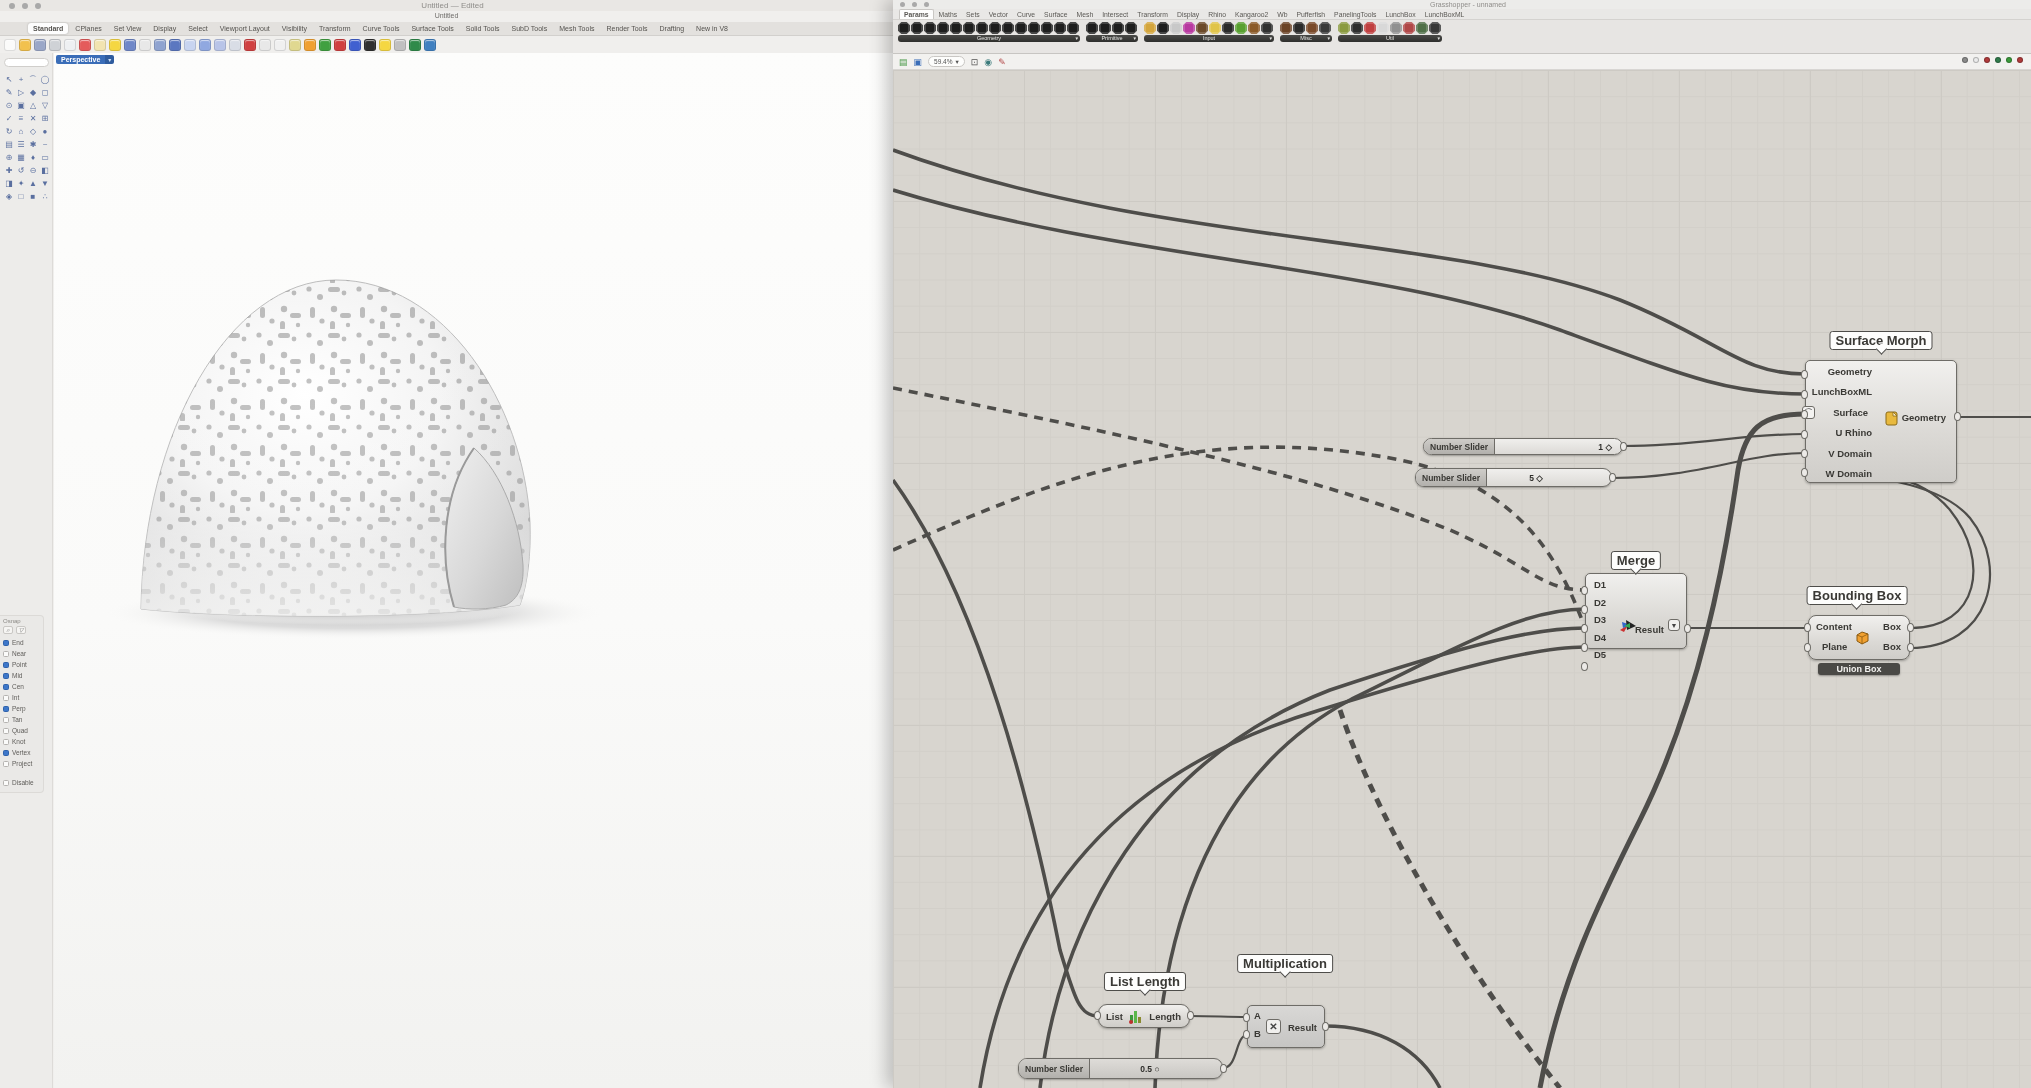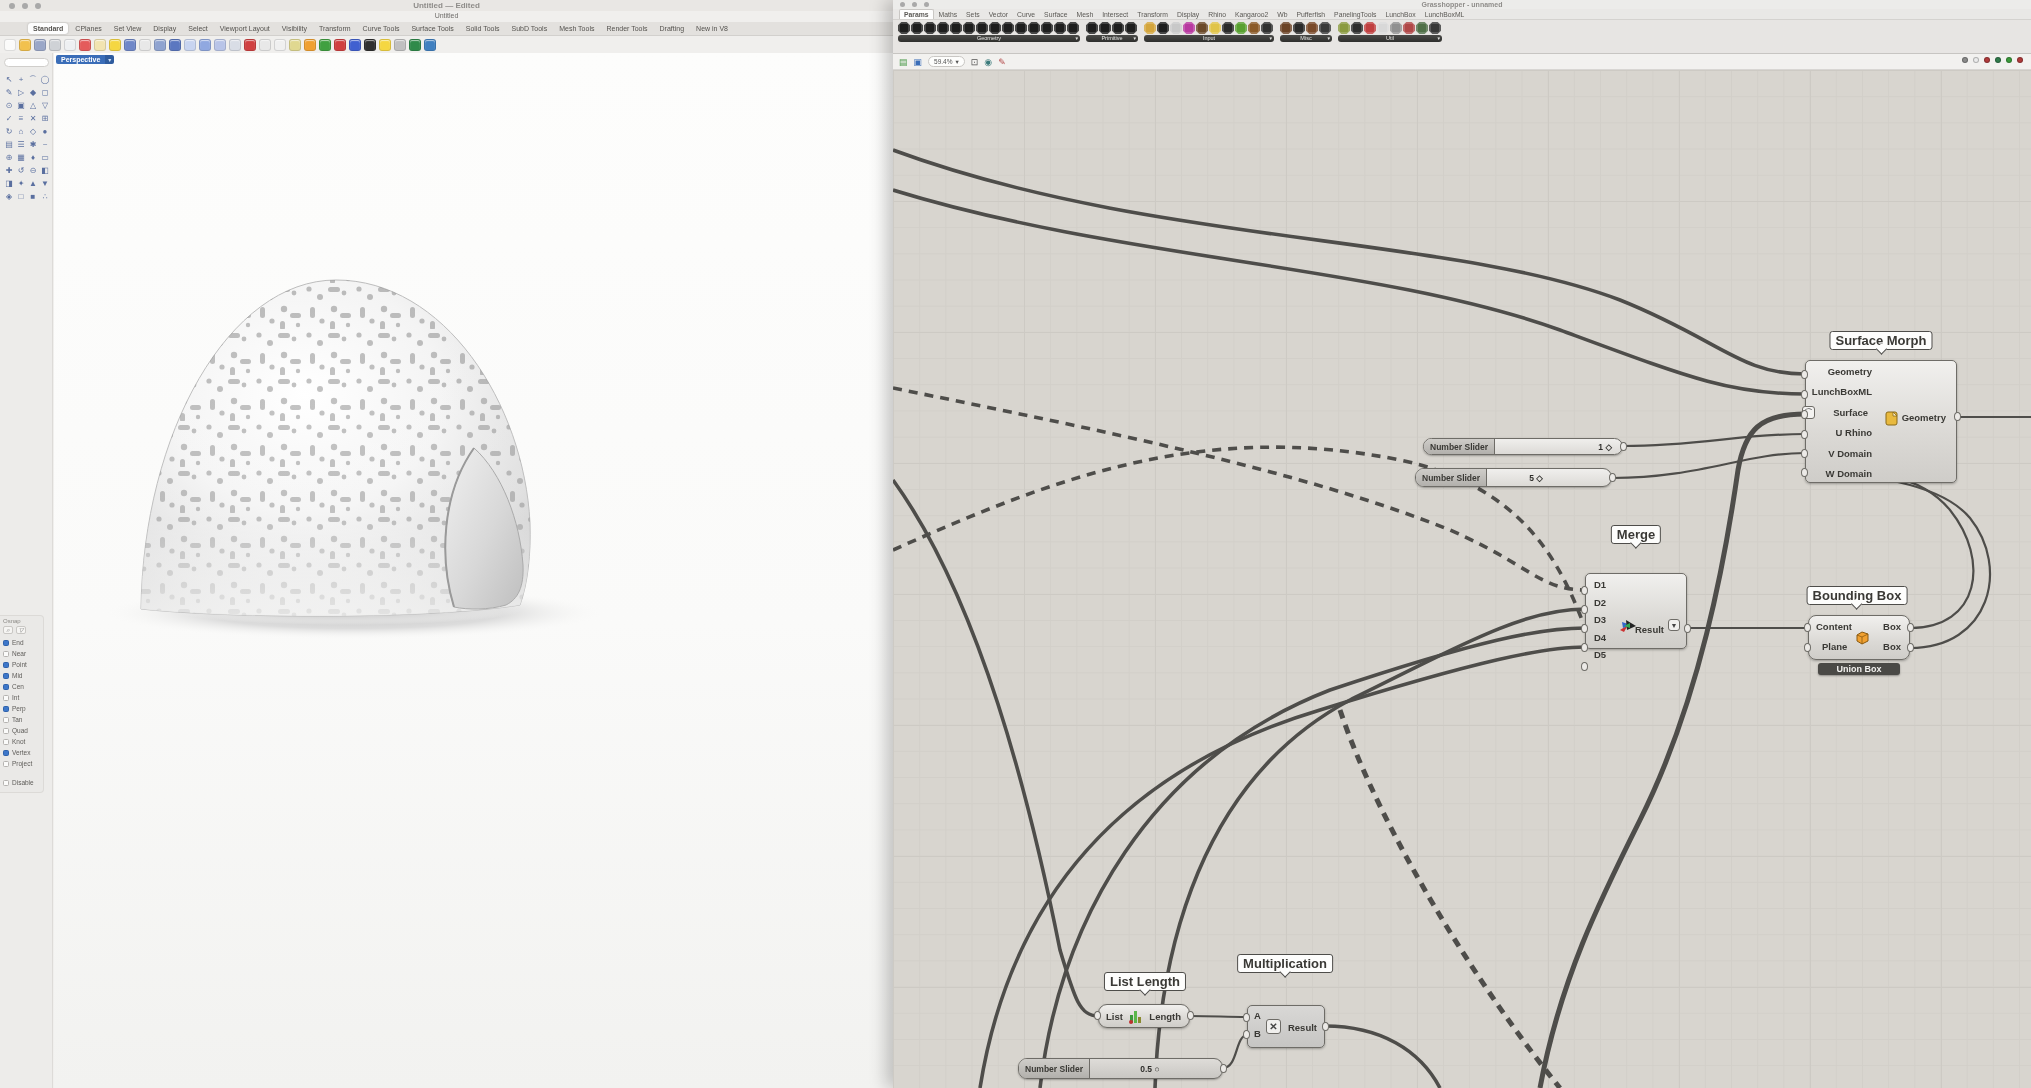--- a/index.html
+++ b/index.html
@@ -4,21 +4,21 @@
 <style>
   * { margin:0; padding:0; box-sizing:border-box; }
   html,body { width:2031px; height:1088px; overflow:hidden;
     font-family:"Liberation Sans", sans-serif; background:#e6e4e2; }
 
   
   #rhino { position:absolute; left:0; top:0; width:893px; height:1088px; background:#f0efed; }
   #rh-titlebar { position:absolute; left:0; top:0; width:893px; height:11px; background:#e9e7e4; }
   .traffic { position:absolute; top:3px; display:flex; gap:7px; }
   .traffic i { width:6px; height:6px; border-radius:50%; background:#a9a9a9; display:block; }
-  .win-title { position:absolute; width:100%; text-align:center; font-size:8px; color:#8f8d8a; top:1px; font-weight:bold; }
+  .win-title { position:absolute; width:100%; text-align:center; font-size:8px; color:#8f8d8a; top:1px; font-weight:normal;margin-left:6px; }
   #rh-subtitle { position:absolute; left:0; top:12px; width:893px; text-align:center; font-size:7px; color:#6f6d6a; }
   #rh-menubar { position:absolute; left:0; top:22px; width:893px; height:14px; background:#e3e1de;
     border-bottom:1px solid #d2d0cd; display:flex; align-items:center; padding-left:28px; gap:2px; }
   #rh-menubar .tab { font-size:7px; color:#55534f; padding:2px 5px; border-radius:3px; white-space:nowrap; cursor:default; }
   #rh-menubar .tab.on { background:#fdfdfd; box-shadow:0 0 2px rgba(0,0,0,.25); font-weight:bold; }
   #rh-toolbar { position:absolute; left:4px; top:37px; height:16px; display:flex; align-items:center; gap:3px; }
   #rh-toolbar .ticon { width:12px; height:12px; border-radius:3px; border:1px solid rgba(0,0,0,.12);
     box-shadow:inset 0 1px 1px rgba(255,255,255,.6); }
   
   #rh-palette { position:absolute; left:0; top:53px; width:53px; height:1035px; background:#edecea; border-right:1px solid #dddbd8; }
@@ -547,21 +547,21 @@
       </div>
     </div>
     <div class="gh-slider" style="left:522px; top:398px; width:197px; height:19px;">
       <span class="port out" style="top:4px;"></span>
       <div class="sl-name">Number Slider</div>
       <div class="sl-track">
         <span class="sl-val" style="left:34%;"><span>5</span> <span>◇</span></span>
       </div>
     </div>
 
-    <div class="tooltip-label" style="left:743px; top:455px;">Merge</div>
+    <div class="tooltip-label" style="left:743px; top:481px;">Merge</div>
     <div class="gh-comp" style="left:692px; top:503px; width:102px; height:76px;">
       <span class="port in" style="top:12px;"></span>
       <span class="port in" style="top:31px;"></span>
       <span class="port in" style="top:50px;"></span>
       <span class="port in" style="top:69px;"></span>
       <span class="port in" style="top:88px;"></span>
       <span class="port out" style="top:50px;"></span>
       <div style="position:absolute; left:8px; top:5px; display:flex; flex-direction:column; gap:6.5px; font-size:9.5px;">
 
       <span>D1</span>

